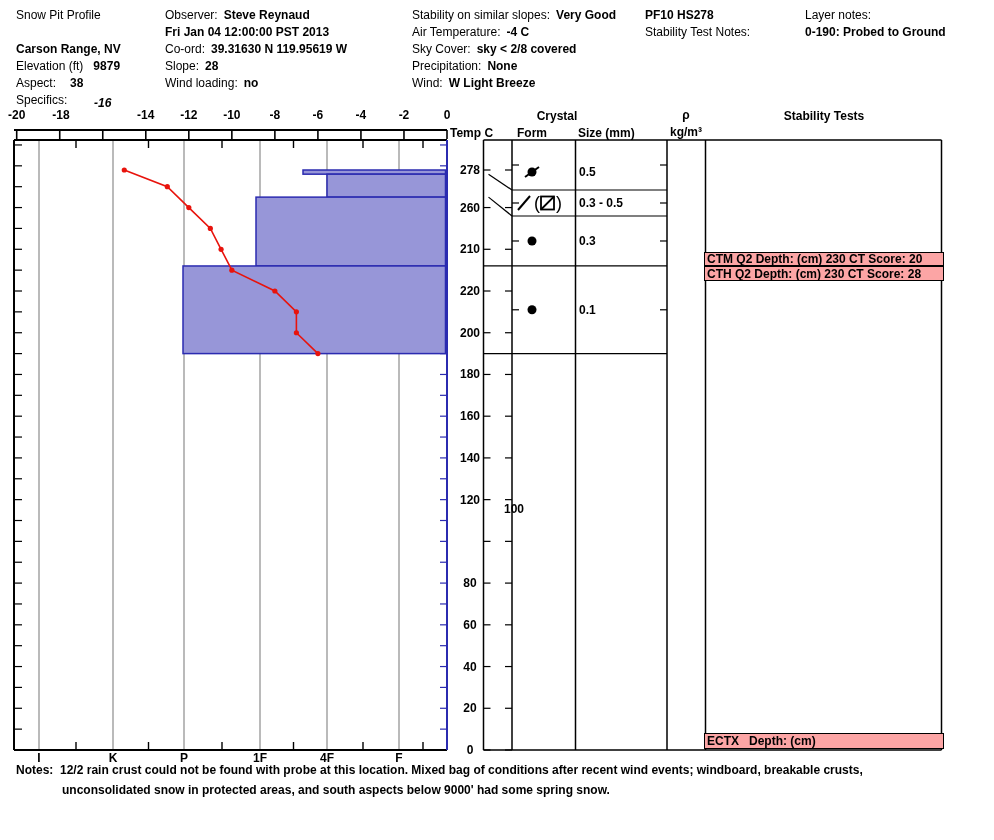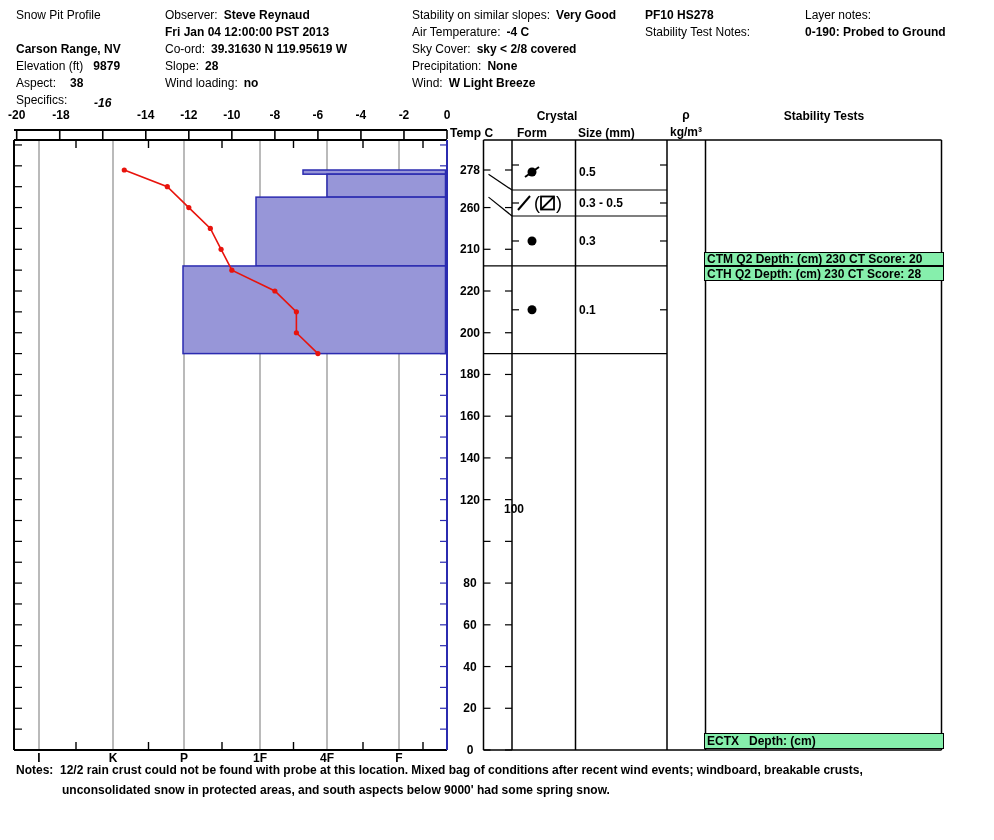--- a/index.html
+++ b/index.html
@@ -7,21 +7,21 @@
          font-family:"Liberation Sans","DejaVu Sans",sans-serif;font-size:12px;color:#000;overflow:hidden;}
   .abs{position:absolute;white-space:nowrap;}
   .lbl{font-weight:normal;}
   .val{font-weight:bold;}
   .gap10{margin-left:10px;margin-top:31px;} .gap14{margin-left:14px;} .gap6{margin-left:6px;}
   .hline{line-height:17px;}
   svg{position:absolute;left:0;top:0;}
   .ticklabel{position:absolute;font-weight:bold;text-align:center;}
   .depthlabel{position:absolute;font-weight:bold;width:34px;text-align:center;}
   .sizeval{position:absolute;font-weight:bold;}
-  .stabrow{position:absolute;border:1.5px solid #000;background:#86efac;font-weight:bold;
+  .stabrow{position:absolute;border:1.5px solid #000;background:#fca5a5;font-weight:bold;
            display:flex;align-items:center;padding-left:2px;white-space:pre;overflow:hidden;}
   .colhead{position:absolute;font-weight:bold;}
   .notes{font-weight:bold;text-align:center;}
 </style>
 </head>
 <body>
 
 <div id="stage">
 
   <div class="abs hline" style="left:16px;top:7px;"><span class="lbl">Snow Pit Profile</span></div>

